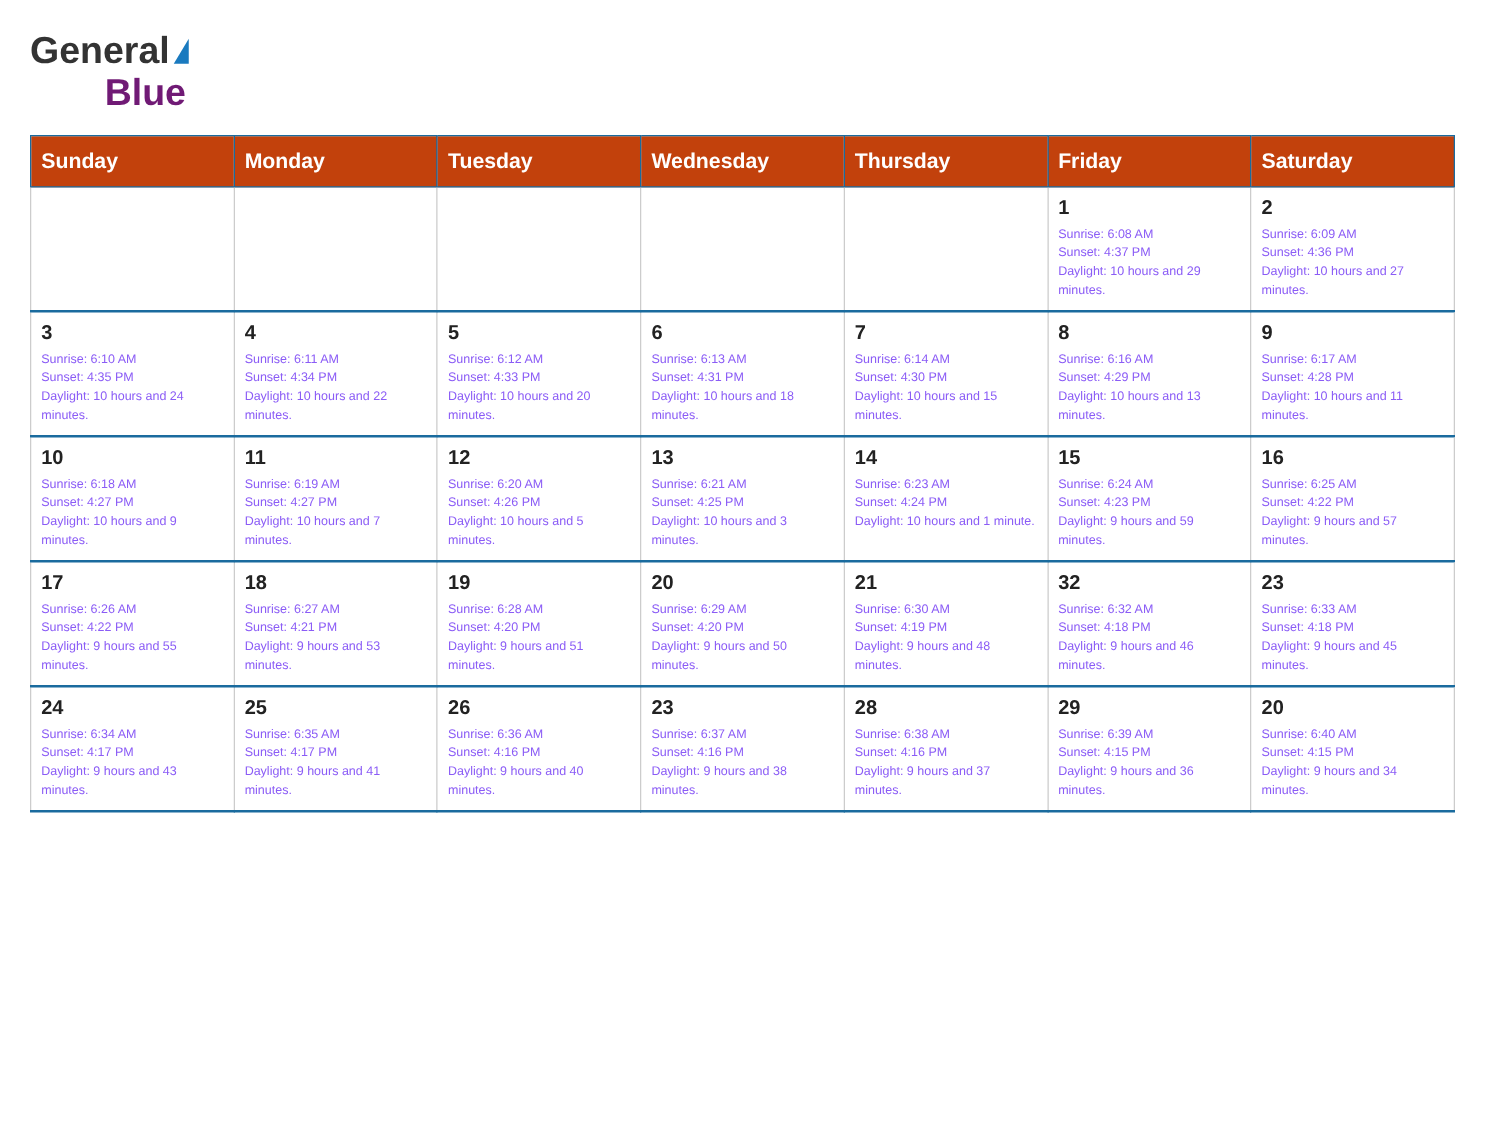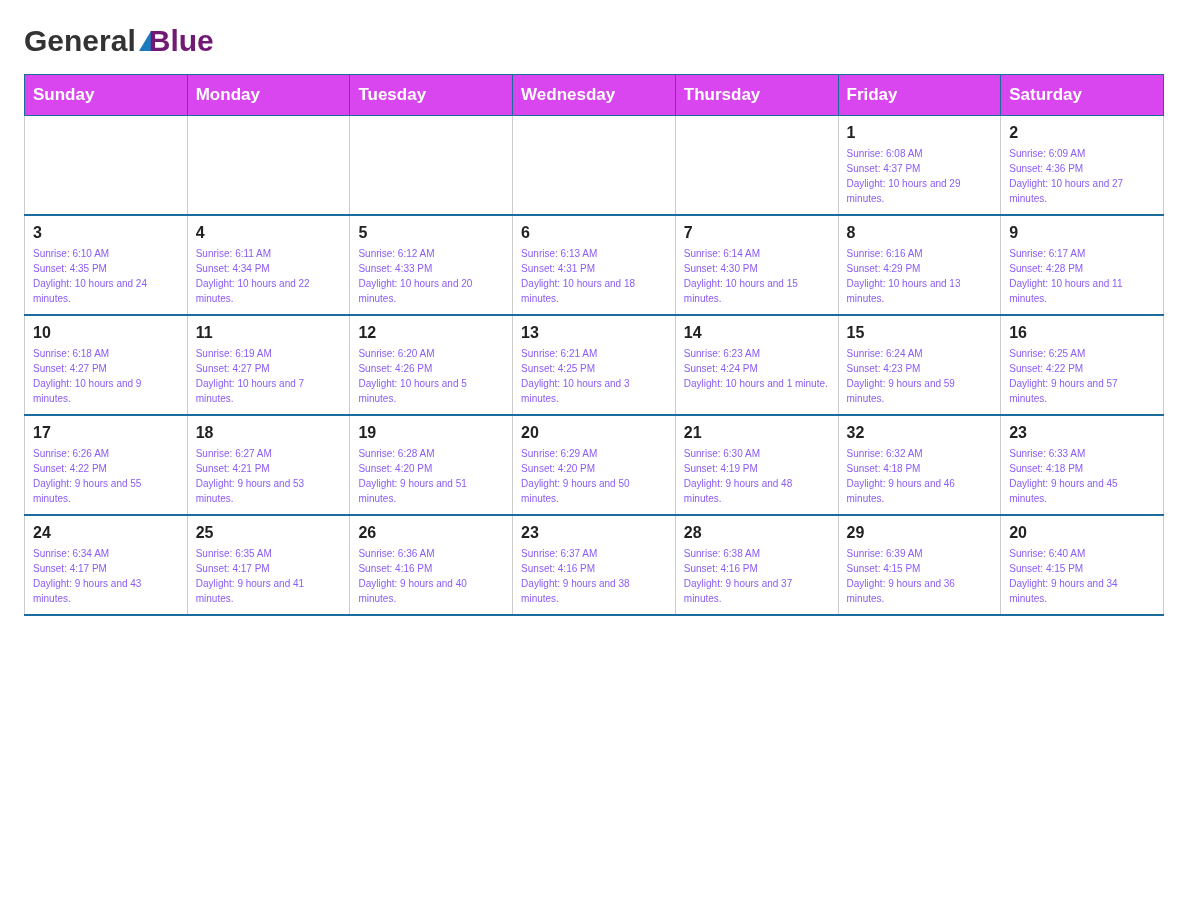--- a/index.html
+++ b/index.html
@@ -11,42 +11,43 @@
       min-height: 918px;
     }
     .header {
       display: flex;
       justify-content: space-between;
       align-items: flex-start;
       margin-bottom: 16px;
     }
     .logo {
       display: flex;
-      align-items: center;
+      flex-direction: column;
+      align-items: flex-end;
     }
     .title-section {
       text-align: right;
     }
     .title-section h1 {
       font-size: 52px;
       font-weight: bold;
       color: #222;
       line-height: 1.1;
     }
     .title-section h2 {
       font-size: 22px;
       font-weight: normal;
       color: #444;
     }
     .calendar {
       width: 100%;
       border-collapse: collapse;
     }
     .calendar thead tr {
-      background-color: #d946ef;
+      background-color: #c2410c;
     }
     .calendar thead th {
       color: #fff;
       font-size: 17px;
       font-weight: 600;
       padding: 10px 8px;
       text-align: left;
       border: 1px solid #1a6b9e;
       width: calc(100% / 7);
     }

